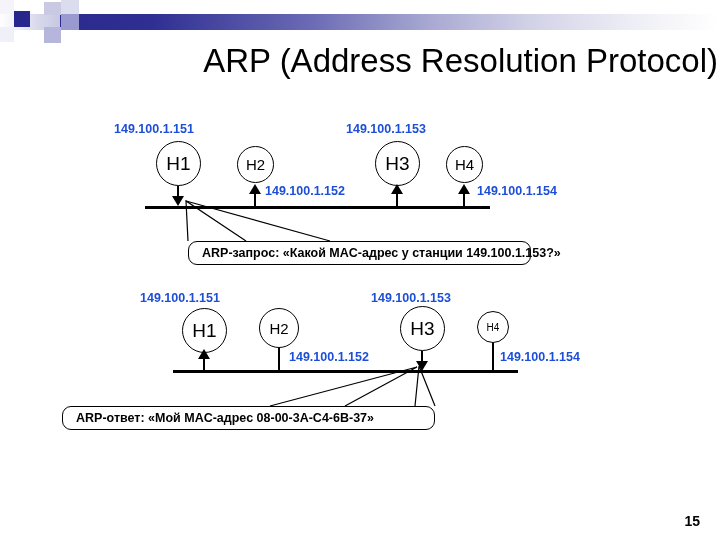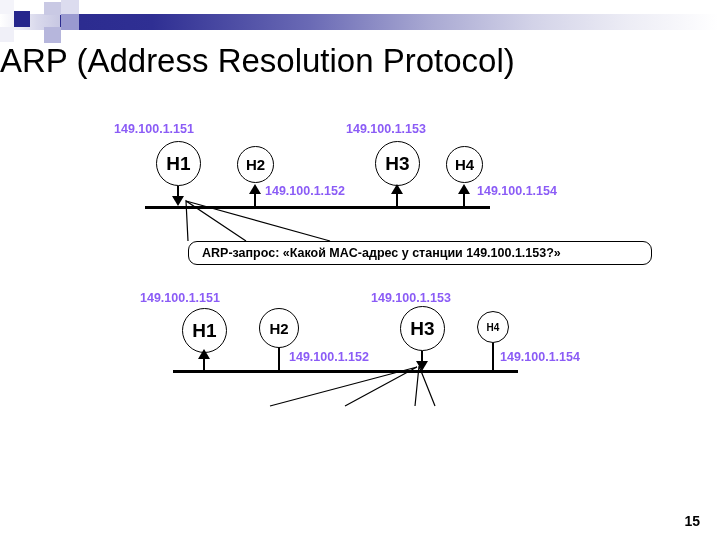--- a/index.html
+++ b/index.html
@@ -29,45 +29,45 @@
   .sq2{left:44px;top:2px;width:17px;height:13px;background:#c9c9e4;}
   .sq3{left:44px;top:27px;width:17px;height:16px;background:#b6b6dc;}
   .sq4{left:61px;top:0px;width:18px;height:14px;background:#dcdcef;}
   .sq5{left:61px;top:14px;width:18px;height:16px;background:#9a9ad0;}
   .sq6{left:0px;top:0px;width:14px;height:14px;background:#f4f4fa;}
   .sq7{left:0px;top:27px;width:14px;height:15px;background:#f0f0f8;}
 
   
   .title{
     position:absolute;left:0;top:42px;width:718px;
-    text-align:left;
+    text-align:right;
     font-size:33px;
     color:#000000;
     letter-spacing:0px;
     white-space:nowrap;
   }
 
   
   .node{
     position:absolute;
     border:1.4px solid #000;
     border-radius:50%;
     background:#fff;
     box-sizing:border-box;
     display:flex;align-items:center;justify-content:center;
-    font-weight:bold;color:#000;
+    font-weight:normal;color:#000;
     z-index:4;
   }
   .node.big{font-size:19px;}
   .node.mid{font-size:15px;}
   .node.sml{font-size:10px;}
 
   .ip-label{
     position:absolute;
-    font-size:12.5px;font-weight:bold;color:#8b5cf6;white-space:nowrap;
+    font-size:12.5px;font-weight:bold;color:#1d4ed8;white-space:nowrap;
   }
 
   .bus{
     position:absolute;height:3px;background:#000;z-index:2;
   }
   .stem{
     position:absolute;width:2px;background:#000;z-index:3;
   }
   
   .arrow-down{
@@ -152,21 +152,21 @@
   <div class="stem" style="left:396px;top:192px;height:16px;"></div>
   <div class="stem" style="left:463px;top:192px;height:16px;"></div>
 
   <div class="arrow-down" style="left:172px;top:196px;"></div>
   <div class="arrow-up" style="left:249px;top:184px;"></div>
   <div class="arrow-up" style="left:391px;top:184px;"></div>
   <div class="arrow-up" style="left:458px;top:184px;"></div>
 
   <div class="bus" style="left:145px;top:206px;width:345px;"></div>
 
-  <div class="callout" style="left:188px;top:241px;width:464px;height:24px;">
+  <div class="callout" style="left:188px;top:241px;width:343px;height:24px;">
     <span>ARP-запрос: «Какой MAC-адрес у станции 149.100.1.153?»</span>
   </div>
 
   <div class="ip-label" style="left:140px;top:291px;">149.100.1.151</div>
   <div class="ip-label" style="left:289px;top:350px;">149.100.1.152</div>
   <div class="ip-label" style="left:371px;top:291px;">149.100.1.153</div>
   <div class="ip-label" style="left:500px;top:350px;">149.100.1.154</div>
 
   <div class="node big" style="left:182px;top:308px;width:45px;height:45px;">
     <span>H1</span>
@@ -184,20 +184,23 @@
   <div class="stem" style="left:203px;top:357px;height:14px;"></div>
   <div class="stem" style="left:278px;top:348px;height:23px;"></div>
   <div class="stem" style="left:421px;top:351px;height:14px;"></div>
   <div class="stem" style="left:492px;top:343px;height:28px;"></div>
 
   <div class="arrow-up" style="left:198px;top:349px;"></div>
   <div class="arrow-down" style="left:416px;top:361px;"></div>
 
   <div class="bus" style="left:173px;top:370px;width:345px;"></div>
 
+  <div class="callout" style="left:62px;top:406px;width:373px;height:24px;">
+    <span>ARP-ответ: «Мой MAC-адрес  08-00-3A-C4-6B-37»</span>
+  </div>
 
   <svg class="svg-layer" viewBox="0 0 718 539" xmlns="http://www.w3.org/2000/svg">
 
     <polyline points="188,241 186,201 246,241" fill="none" stroke="#000" stroke-width="1.2"></polyline>
 
     <line x1="186" y1="201" x2="330" y2="241" stroke="#000" stroke-width="1.2"></line>
     <line x1="330" y1="241" x2="246" y2="241" stroke="#000" stroke-width="0"></line>
 
     <polyline points="270,406 417,367 345,406" fill="none" stroke="#000" stroke-width="1.2"></polyline>
 

